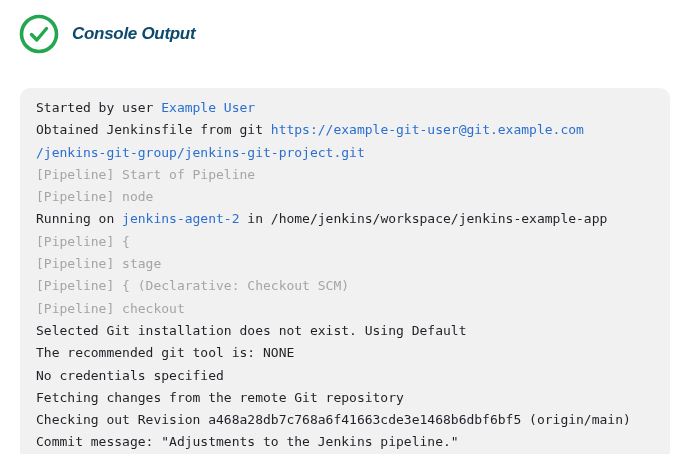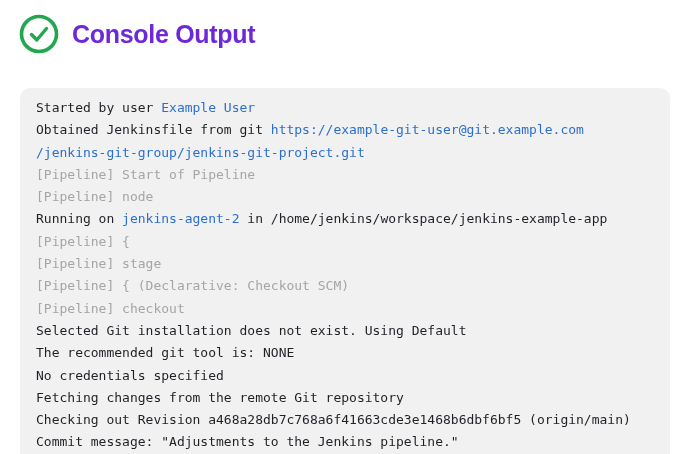--- a/index.html
+++ b/index.html
@@ -11,24 +11,25 @@
     position: relative;
   }
   .header {
     display: flex;
     align-items: center;
     gap: 13px;
     padding: 14px 0 0 19px;
   }
   .status-icon { width: 40px; height: 40px; display: block; }
   .page-title {
-    font-size: 25px;
+    font-size: 17px;
     font-weight: 700;
-    color: #6d28d9;
+    color: #0c4a6e;
     letter-spacing: -0.3px;
+    font-style: italic;
   }
   .console-panel {
     position: absolute;
     left: 20px;
     top: 88px;
     width: 650px;
     height: 400px; 
     background: #f1f1f2;
     border-radius: 10px;
     padding: 9px 16px;

